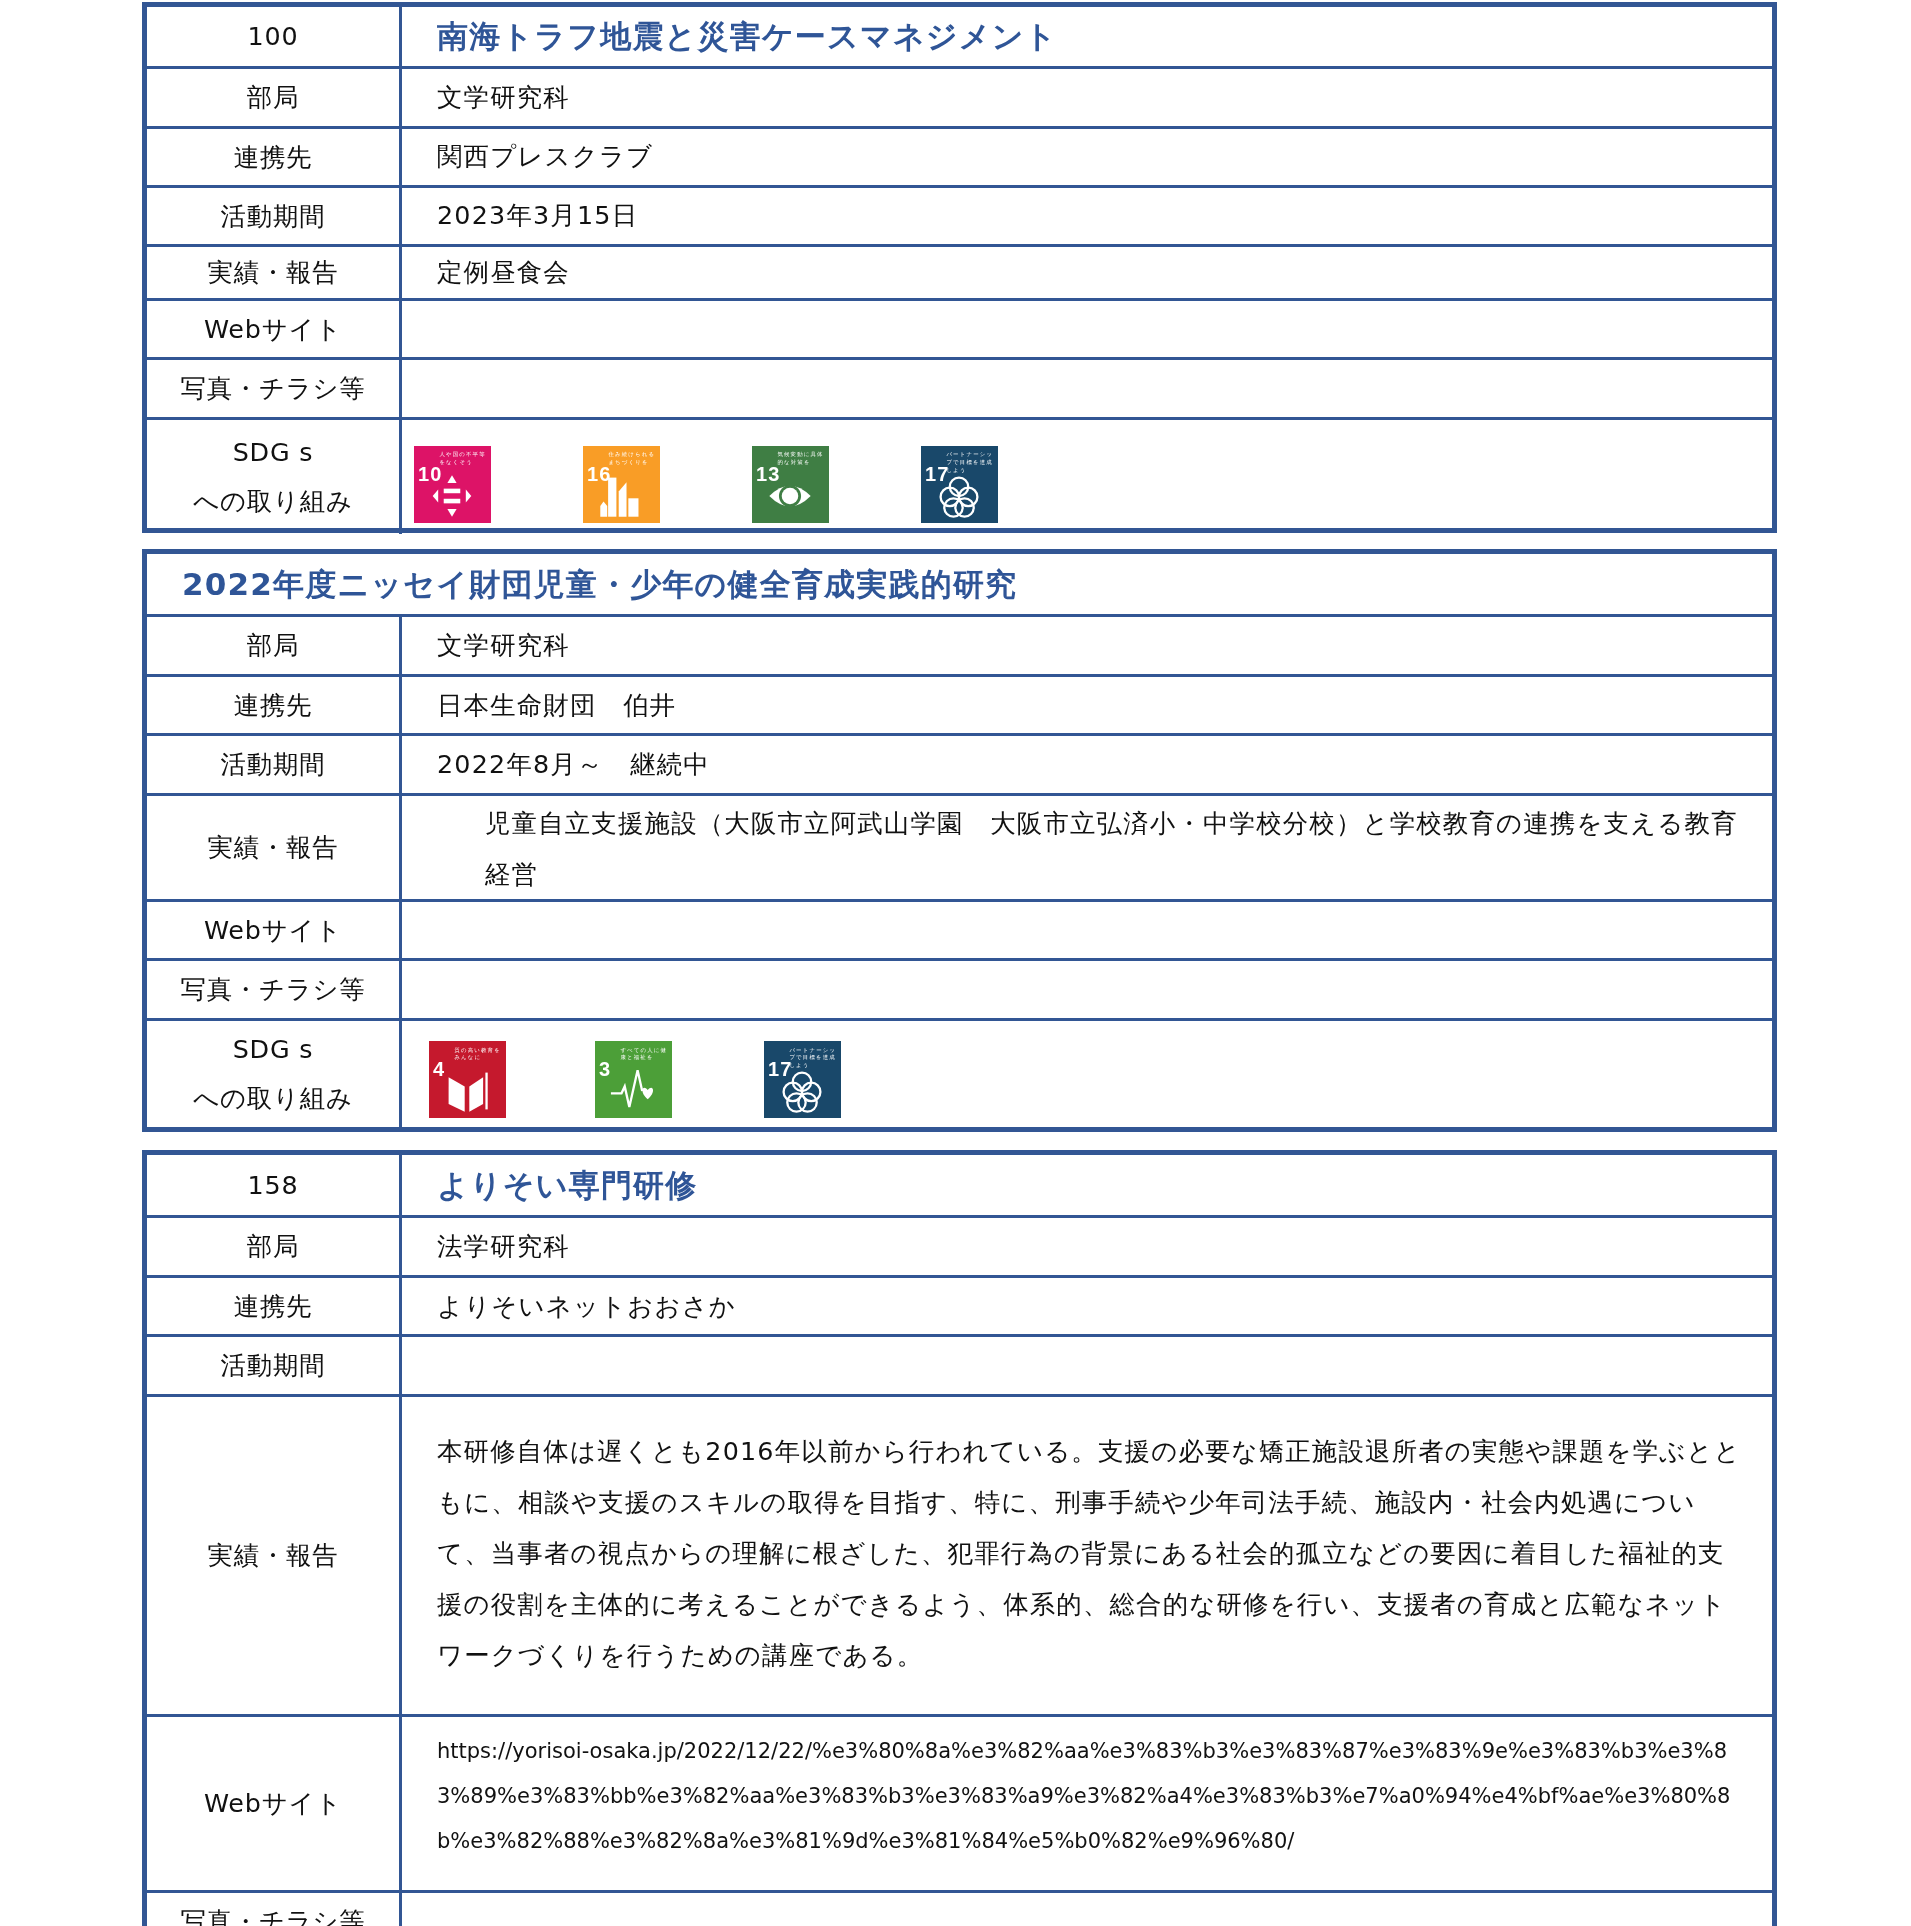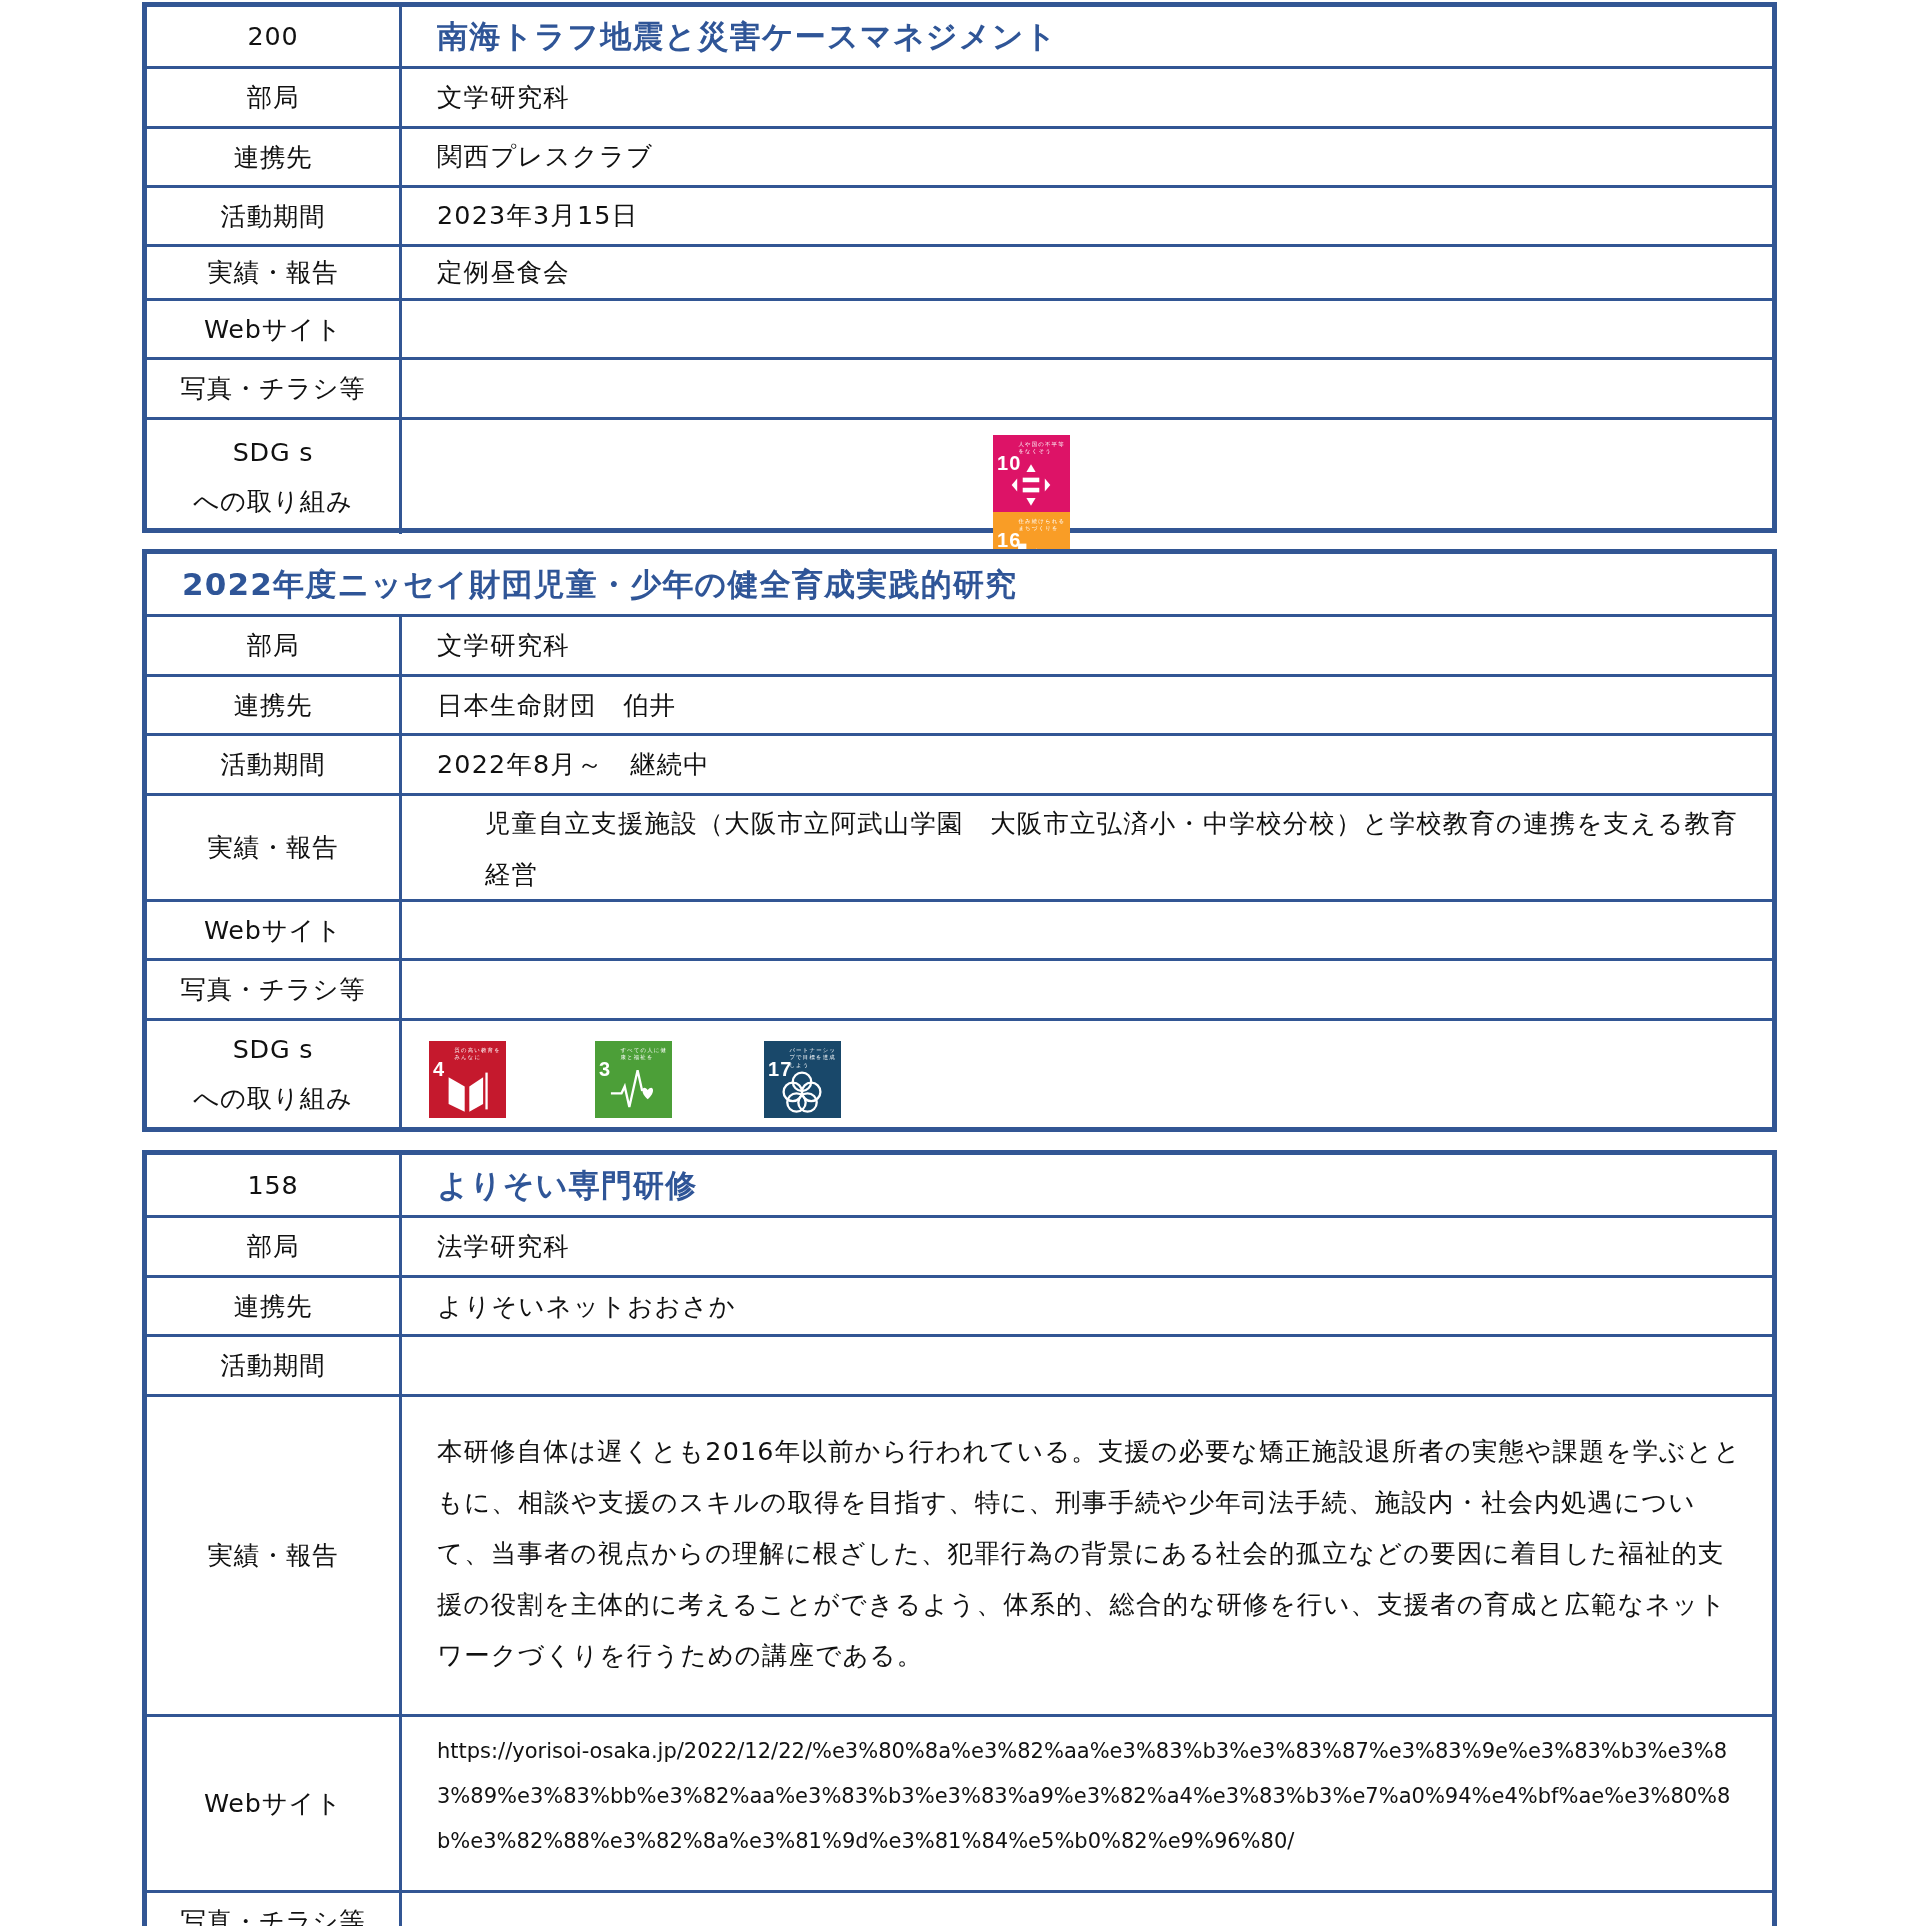--- a/index.html
+++ b/index.html
@@ -21,21 +21,21 @@
   .sdg { width: 77px; height: 77px; box-sizing: border-box; position: relative; color: #fff; margin-right: 92px; flex: none; }
   .sdg .num { position: absolute; left: 3.9px; top: 3.1px; font-weight: bold; font-size: 20px; font-family: "Liberation Sans", sans-serif; }
   .sdg .cap { position: absolute; left: 25.4px; top: 5.4px; font-size: 5.4px; line-height: 7.7px; width: 48px; }
   .sdg svg { position: absolute; left: 15.4px; top: 27px; width: 46px; height: 46px; }
 </style>
 </head>
 <body>
 
 <div class="record" style="top:1.9px; height:531px;">
   <div class="row" style="height:59px">
-    <div class="lab">200</div>
+    <div class="lab">100</div>
     <div class="val title">南海トラフ地震と災害ケースマネジメント</div>
   </div>
   <div class="row" style="height:60px">
     <div class="lab">部局</div>
     <div class="val">文学研究科</div>
   </div>
   <div class="row" style="height:59px">
     <div class="lab">連携先</div>
     <div class="val">関西プレスクラブ</div>
   </div>
@@ -53,21 +53,21 @@
   </div>
   <div class="row" style="height:60px">
     <div class="lab">写真・チラシ等</div>
     <div class="val"></div>
   </div>
   <div class="row" style="height:117px">
     <div class="lab" style="flex-direction:column; line-height:49px;">
       <span>SDG s</span>
       <span>への取り組み</span>
     </div>
-    <div class="val sdgs" style="padding-left:12px; padding-top:15.4px;flex-direction:column;">
+    <div class="val sdgs" style="padding-left:12px; padding-top:15.4px;">
       <div class="sdg" style="background:#dd1367">
         <span class="num">10</span>
         <span class="cap">人や国の不平等をなくそう</span>
         <svg viewBox="0 0 100 100">
             <polygon points="50,5 40,22 60,22" fill="#fff"></polygon>
             <polygon points="50,95 40,78 60,78" fill="#fff"></polygon>
             <polygon points="8,50 20,36 20,64" fill="#fff"></polygon>
             <polygon points="92,50 80,36 80,64" fill="#fff"></polygon>
             <rect x="32" y="34" width="36" height="10" fill="#fff"></rect>
             <rect x="32" y="56" width="36" height="10" fill="#fff"></rect>

